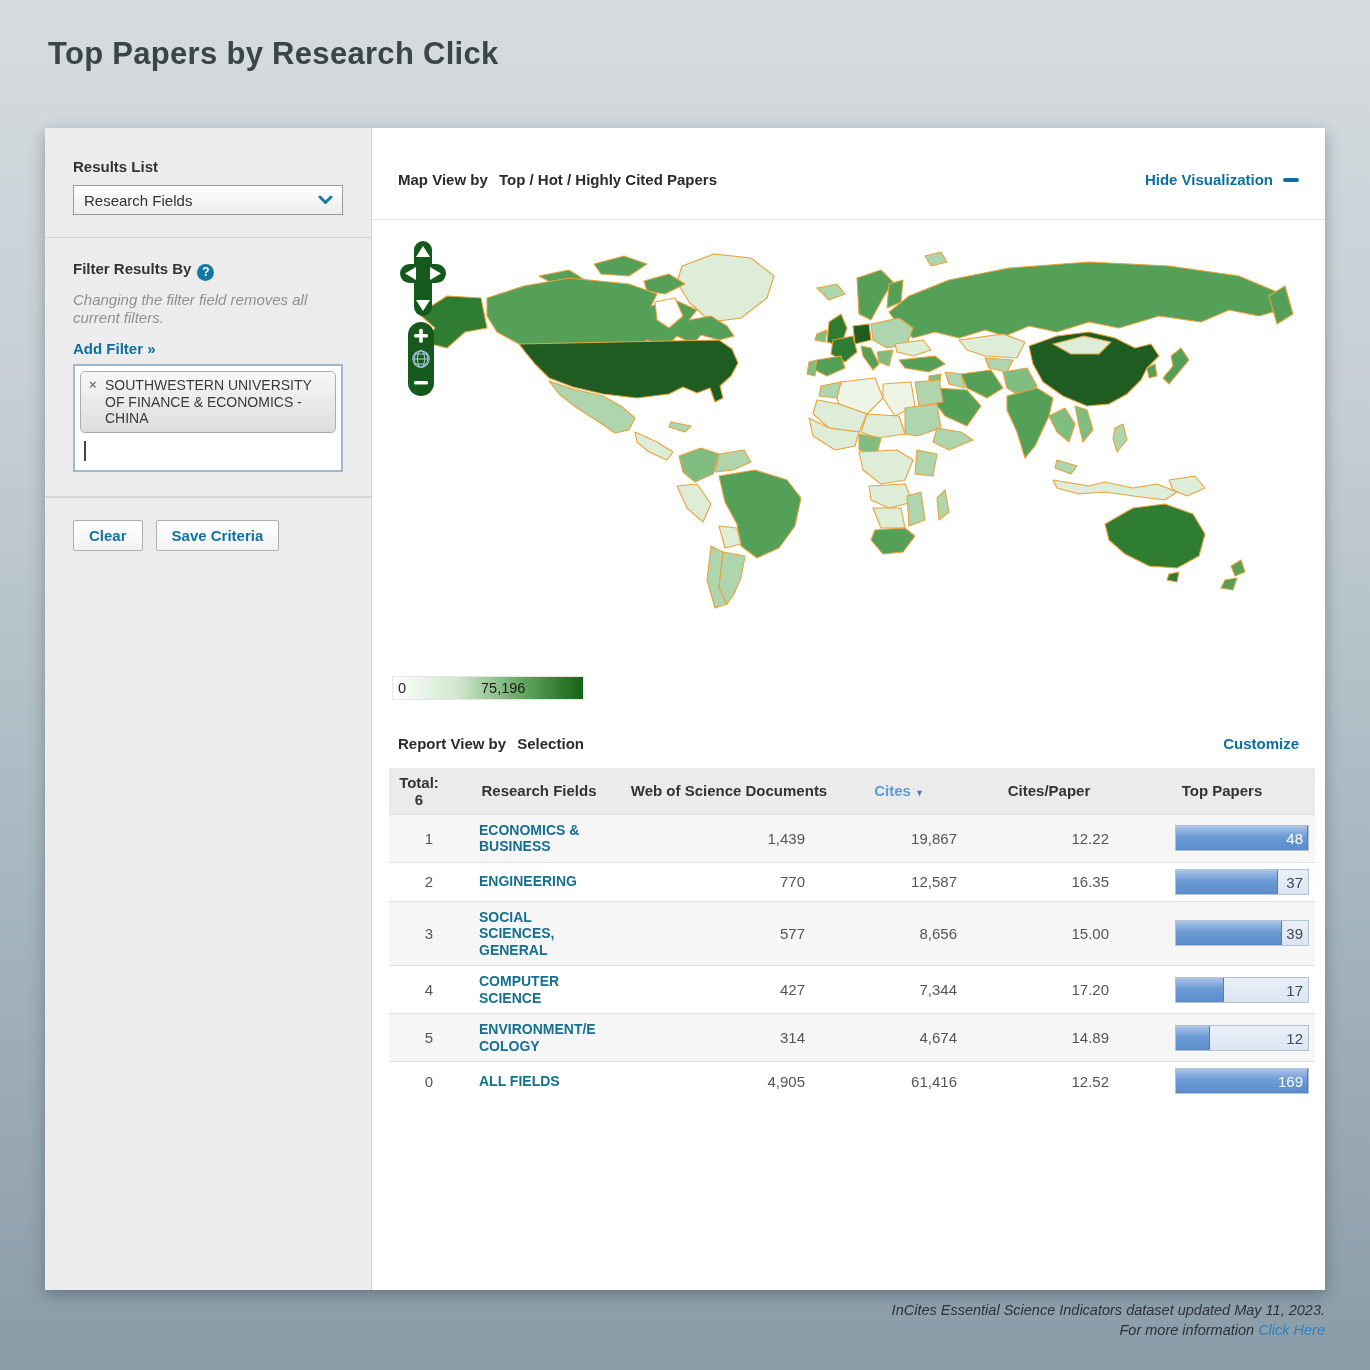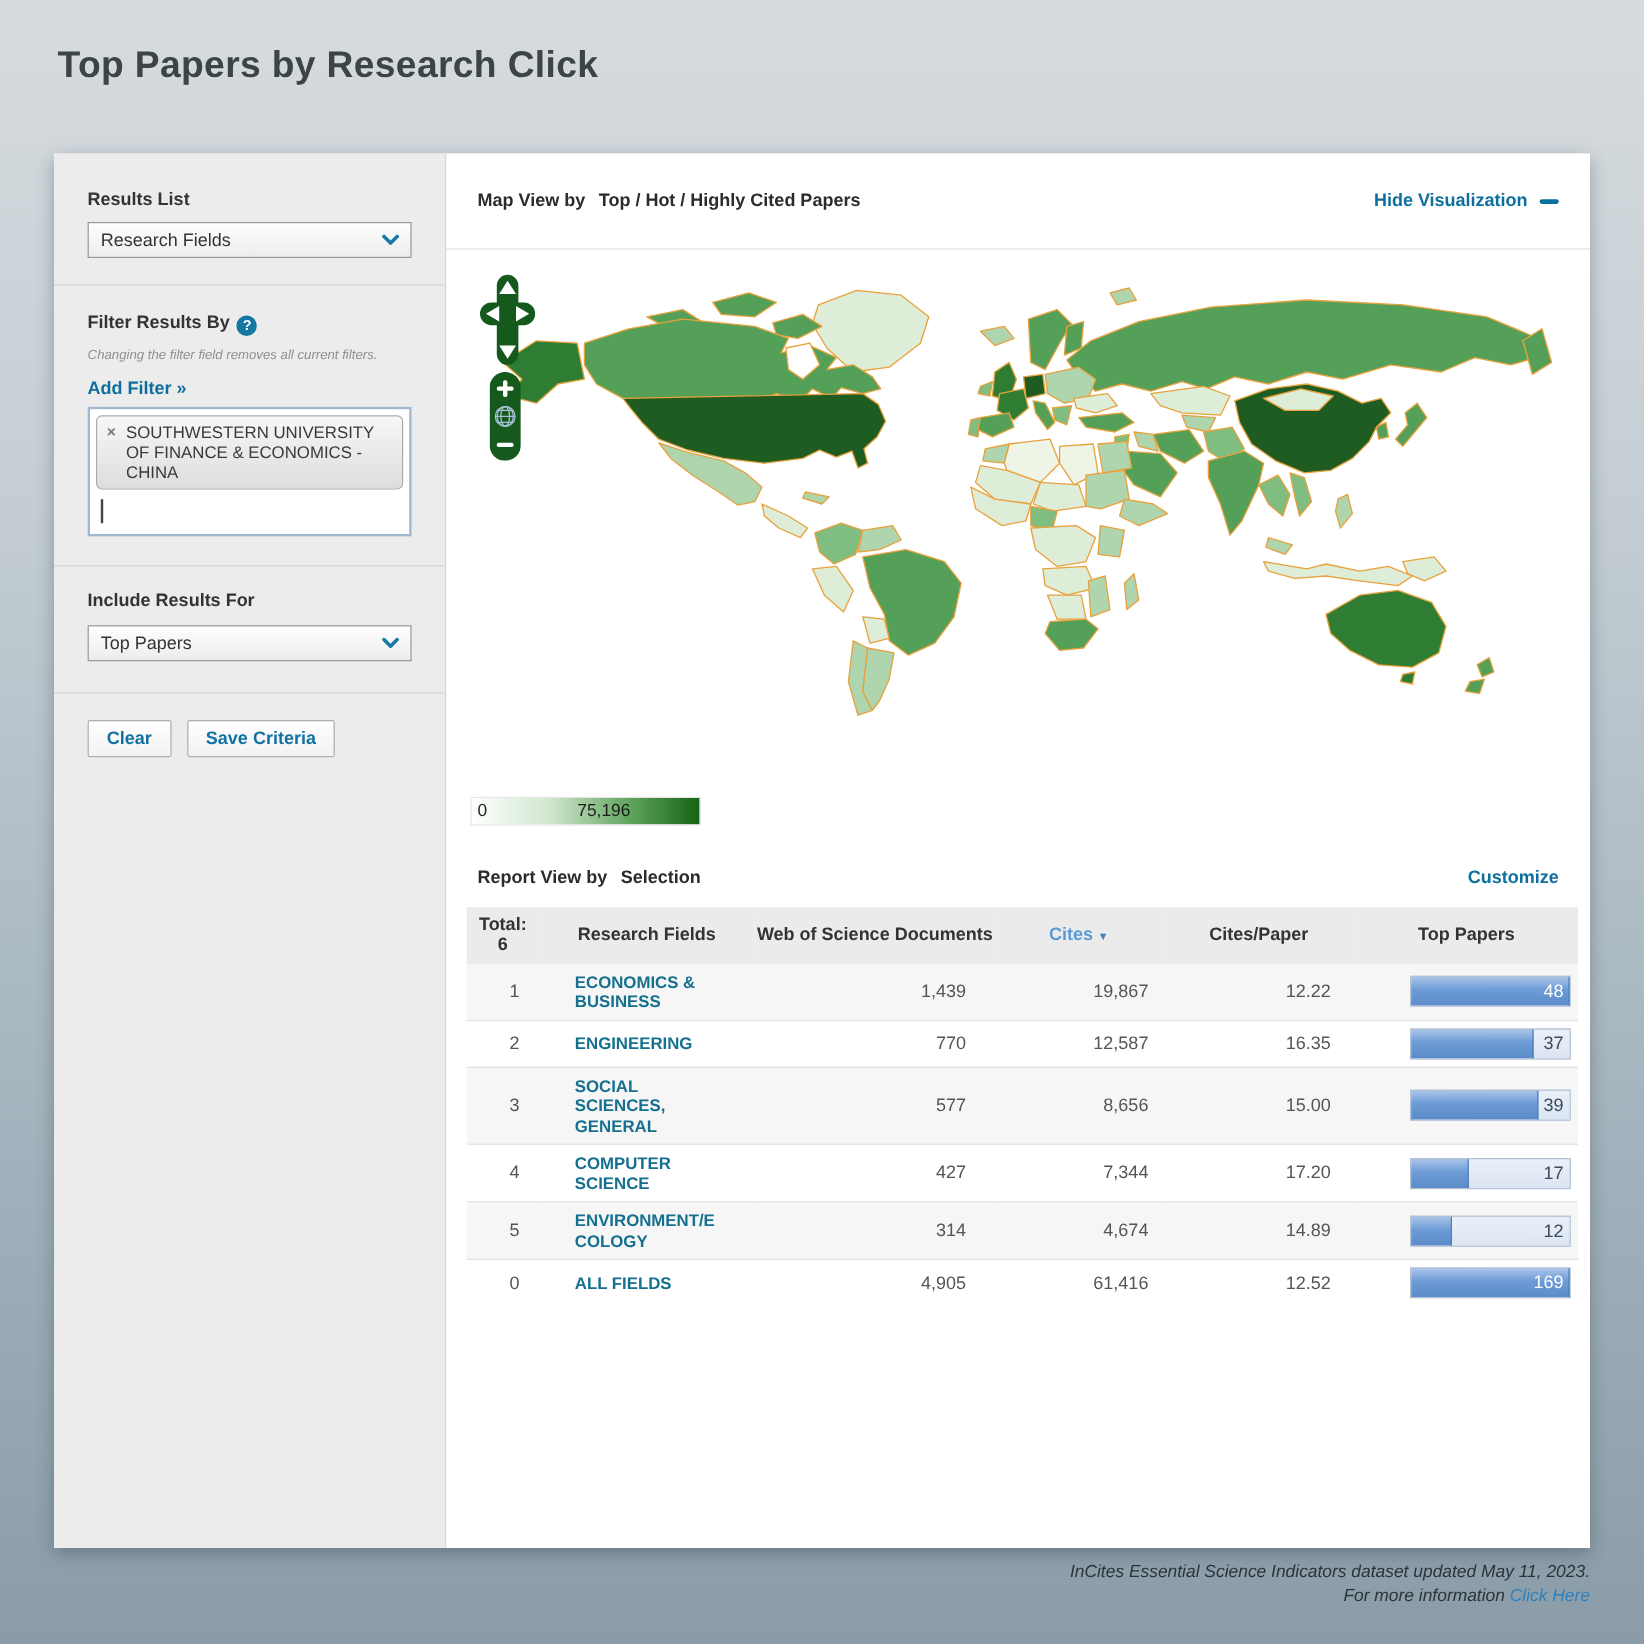--- a/index.html
+++ b/index.html
@@ -16,35 +16,35 @@
 
   
   .sidebar { width:327px; flex:0 0 327px; background:#ececec; border-right:1px solid #d2d2d2; }
   .s-sec { padding:0 28px; }
   .divider { border-top:1px solid #d4d4d4; width:100%; }
   .side-label { font-size:15px; font-weight:bold; color:#333; }
   .dropdown { width:270px; height:30px; border:1px solid #999; background:linear-gradient(#fefefe,#ededed);
               display:flex; align-items:center; cursor:pointer; }
   .dd-value { flex:1; padding-left:10px; font-size:15px; color:#333; }
   .dd-caret { width:34px; display:flex; justify-content:center; }
-  .note { font-style:italic; color:#8f8f8f; font-size:11px; line-height:1.25; width:285px; }
+  .note { font-style:italic; color:#8f8f8f; font-size:15px; line-height:1.25; width:285px; }
   .link { color:#0d6f9d; font-weight:bold; font-size:15px; text-decoration:none; cursor:pointer; }
   .help { display:inline-flex; width:17px; height:17px; border-radius:50%; background:#1578a2; color:#fff;
           font-size:12px; font-weight:bold; align-items:center; justify-content:center; vertical-align:-2px; margin-left:6px; }
   .filterbox { width:270px; height:108px; border:2px solid #9fb8cf; background:#fff; margin-top:6px; padding:5px; }
   .ftag { position:relative; background:linear-gradient(#f7f7f7,#ddd); border:1px solid #ababab; border-radius:5px;
           padding:5px 6px 5px 24px; font-size:14px; color:#3a3a3a; line-height:1.18; }
   .ftag .x { position:absolute; left:8px; top:5px; color:#7a7a7a; font-weight:bold; cursor:pointer; font-size:13px; }
   .cursorbar { width:2px; height:20px; background:#444; margin:8px 0 0 4px; }
   .btnrow { display:flex; gap:13px; }
   .btn { height:31px; padding:0 15px; background:linear-gradient(#ffffff,#f2f2f2); border:1px solid #b0b0b0;
          border-radius:2px; color:#1172a2; font-weight:bold; font-size:15px; display:flex; align-items:center; cursor:pointer; }
 
   
-  .main { flex:1; background:#fff; display:flex; flex-direction:column; position:relative; }
+  .main { flex:1; background:#fff; display:flex; flex-direction:column; position:relative;margin-top:12px; }
   .sec-head { height:80px; padding:0 26px 0 26px; display:flex; align-items:center; justify-content:space-between;
               border-bottom:1px solid #e2e2e2; }
   .sec-title { font-size:15px; font-weight:bold; color:#2b2b2b; }
   .sec-title .scope { margin-left:7px; }
   .hide-link { display:flex; align-items:center; gap:10px; }
   .minus-ic { width:16px; height:4px; border-radius:2px; background:#0d6f9d; display:inline-block; }
 
   .map-wrap { position:relative; }
   .world { display:block; margin:16px 0 0 17px; }
   .world path { stroke:#e8a23c; stroke-width:1.1; stroke-linejoin:round; }
@@ -115,31 +115,20 @@
       <div class="filterbox">
         <div class="ftag">
           <span class="x">×</span>
           <span>SOUTHWESTERN UNIVERSITY OF FINANCE &amp; ECONOMICS - CHINA</span>
         </div>
         <div class="cursorbar"></div>
       </div>
     </div>
     <div class="divider"></div>
 
-    <div class="s-sec" style="padding-top:20px; padding-bottom:26px;">
-      <div class="side-label" style="margin-bottom:12px;">Include Results For</div>
-      <div class="dropdown">
-        <span class="dd-value">Top Papers</span>
-        <span class="dd-caret">
-          <svg width="15" height="10" viewBox="0 0 15 10">
-              <path d="M2 2 L7.5 7.5 L13 2" fill="none" stroke="#1a7aa6" stroke-width="3" stroke-linecap="round" stroke-linejoin="round"></path>
-            </svg>
-        </span>
-      </div>
-    </div>
     <div class="divider"></div>
 
     <div class="s-sec btnrow" style="padding-top:22px;">
       <div class="btn">Clear</div>
       <div class="btn">Save Criteria</div>
     </div>
   </aside>
 
   <main class="main">
 

